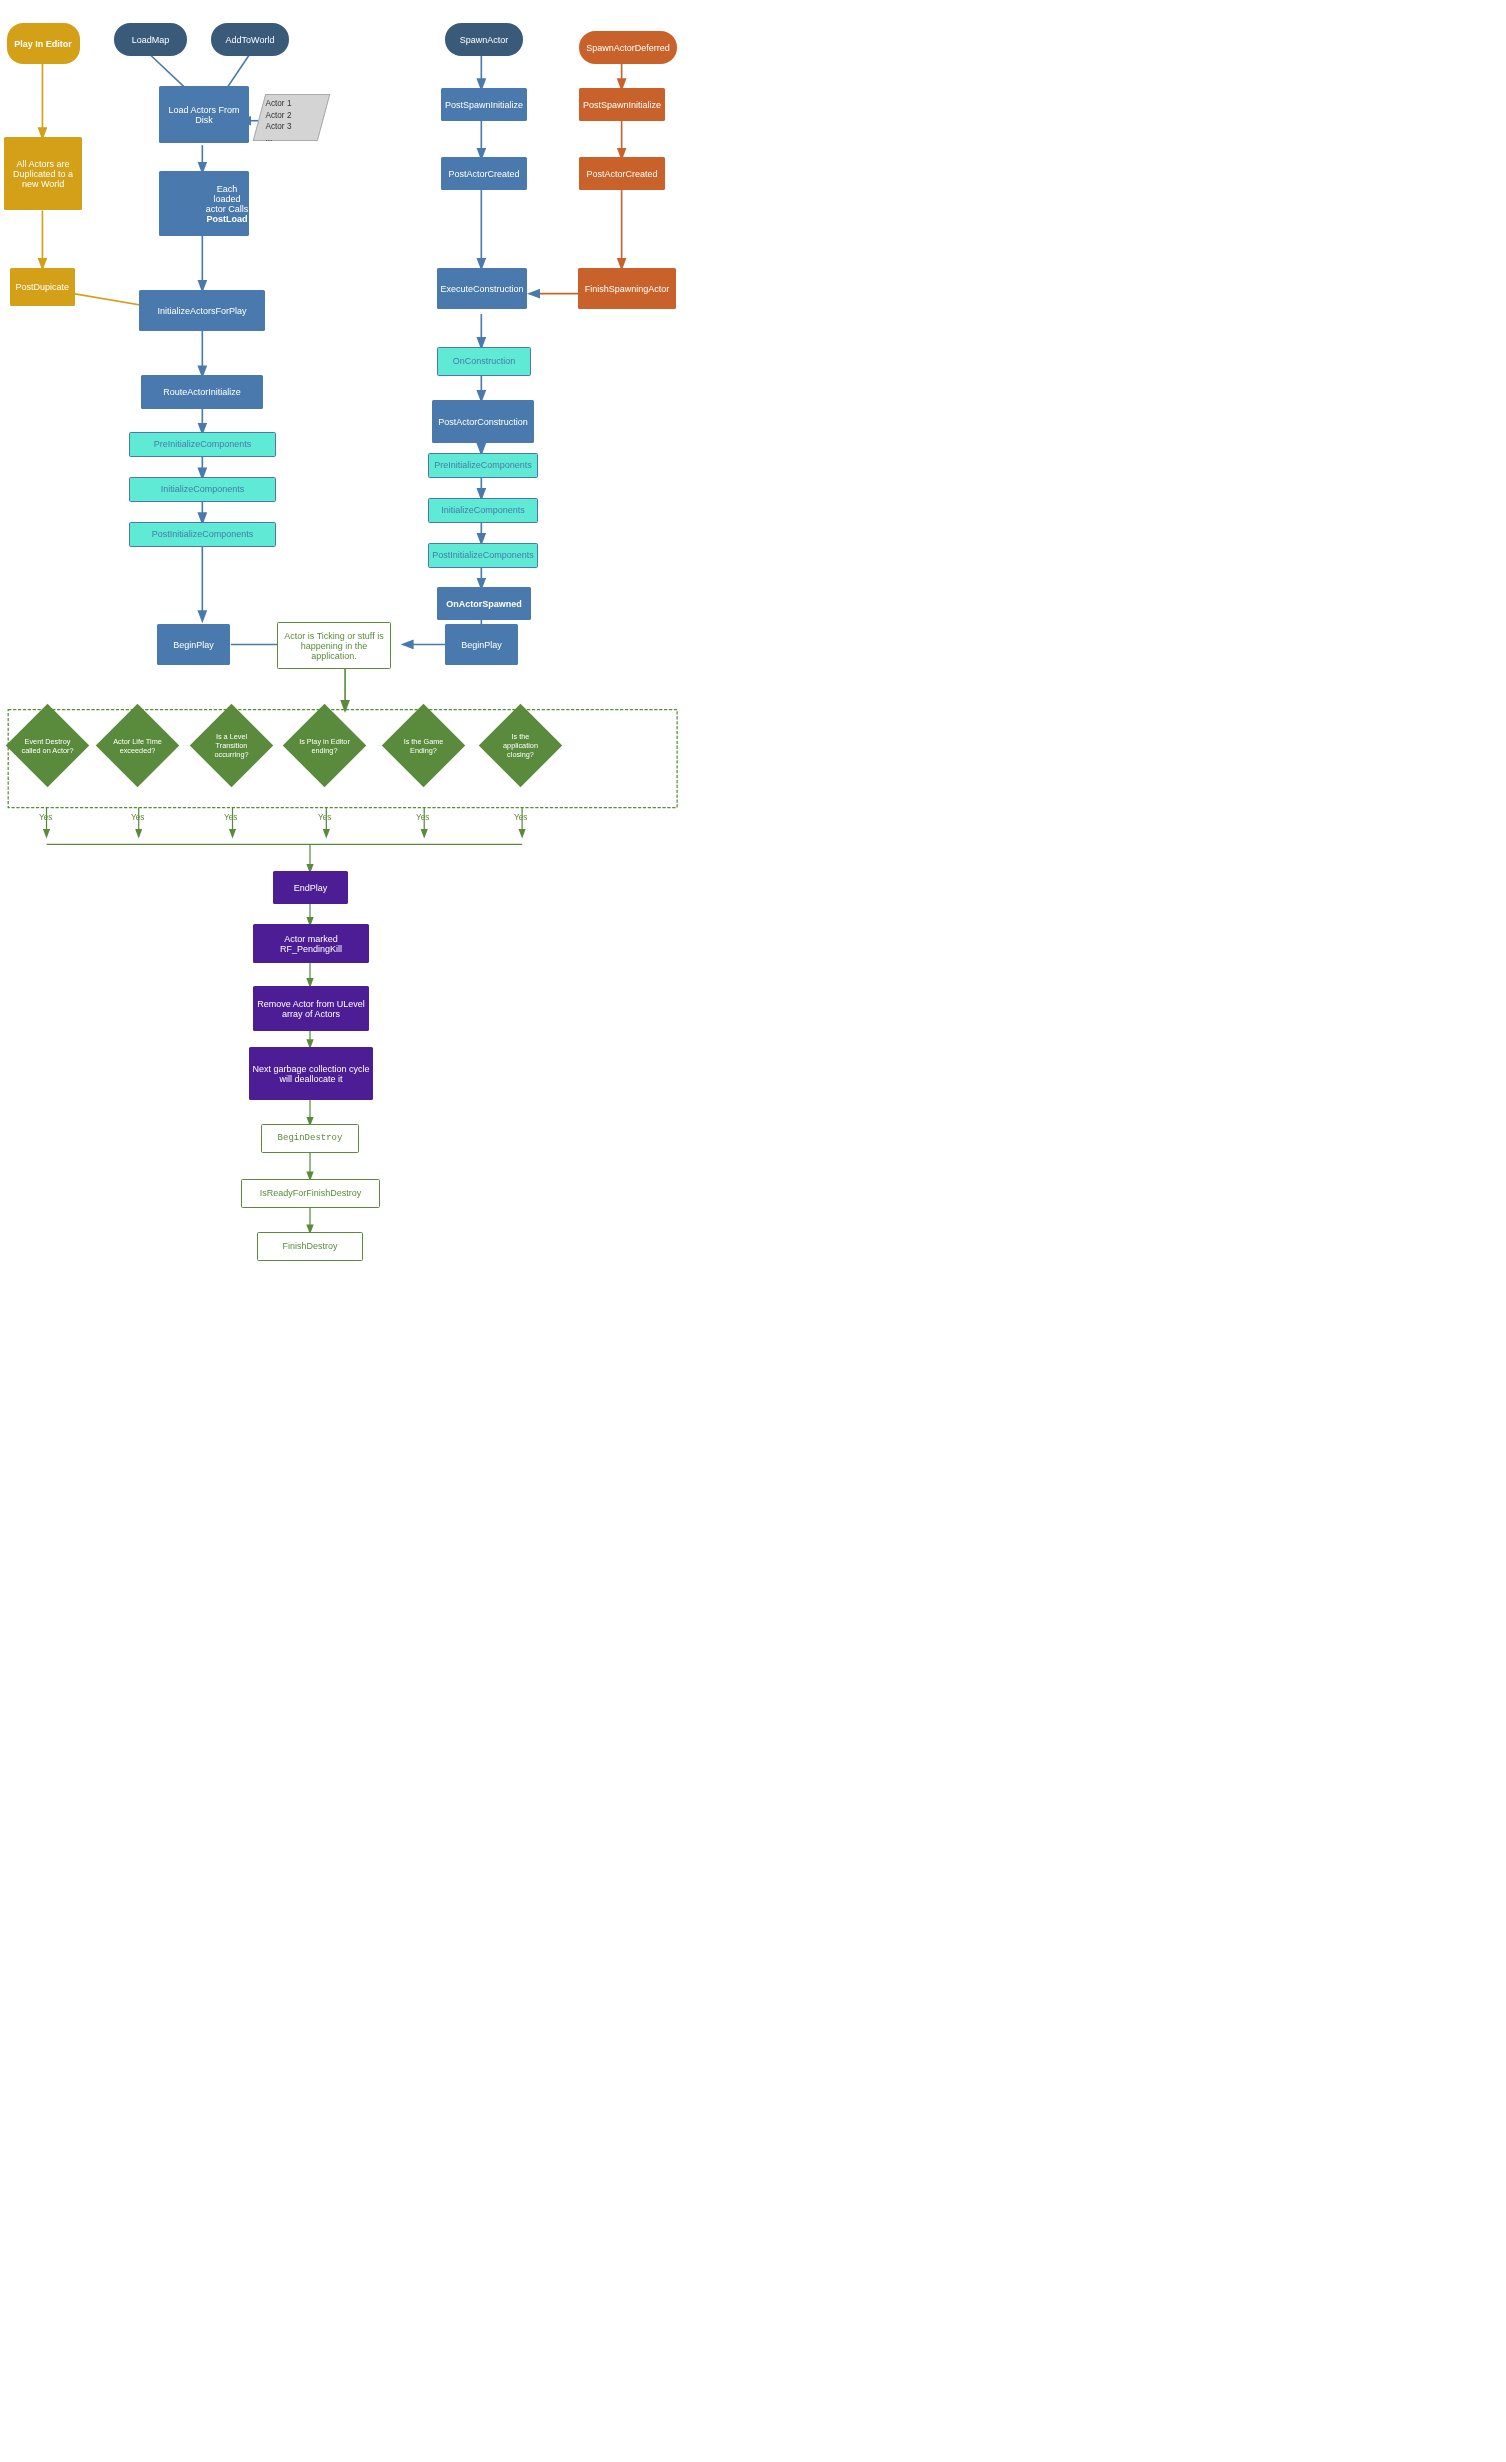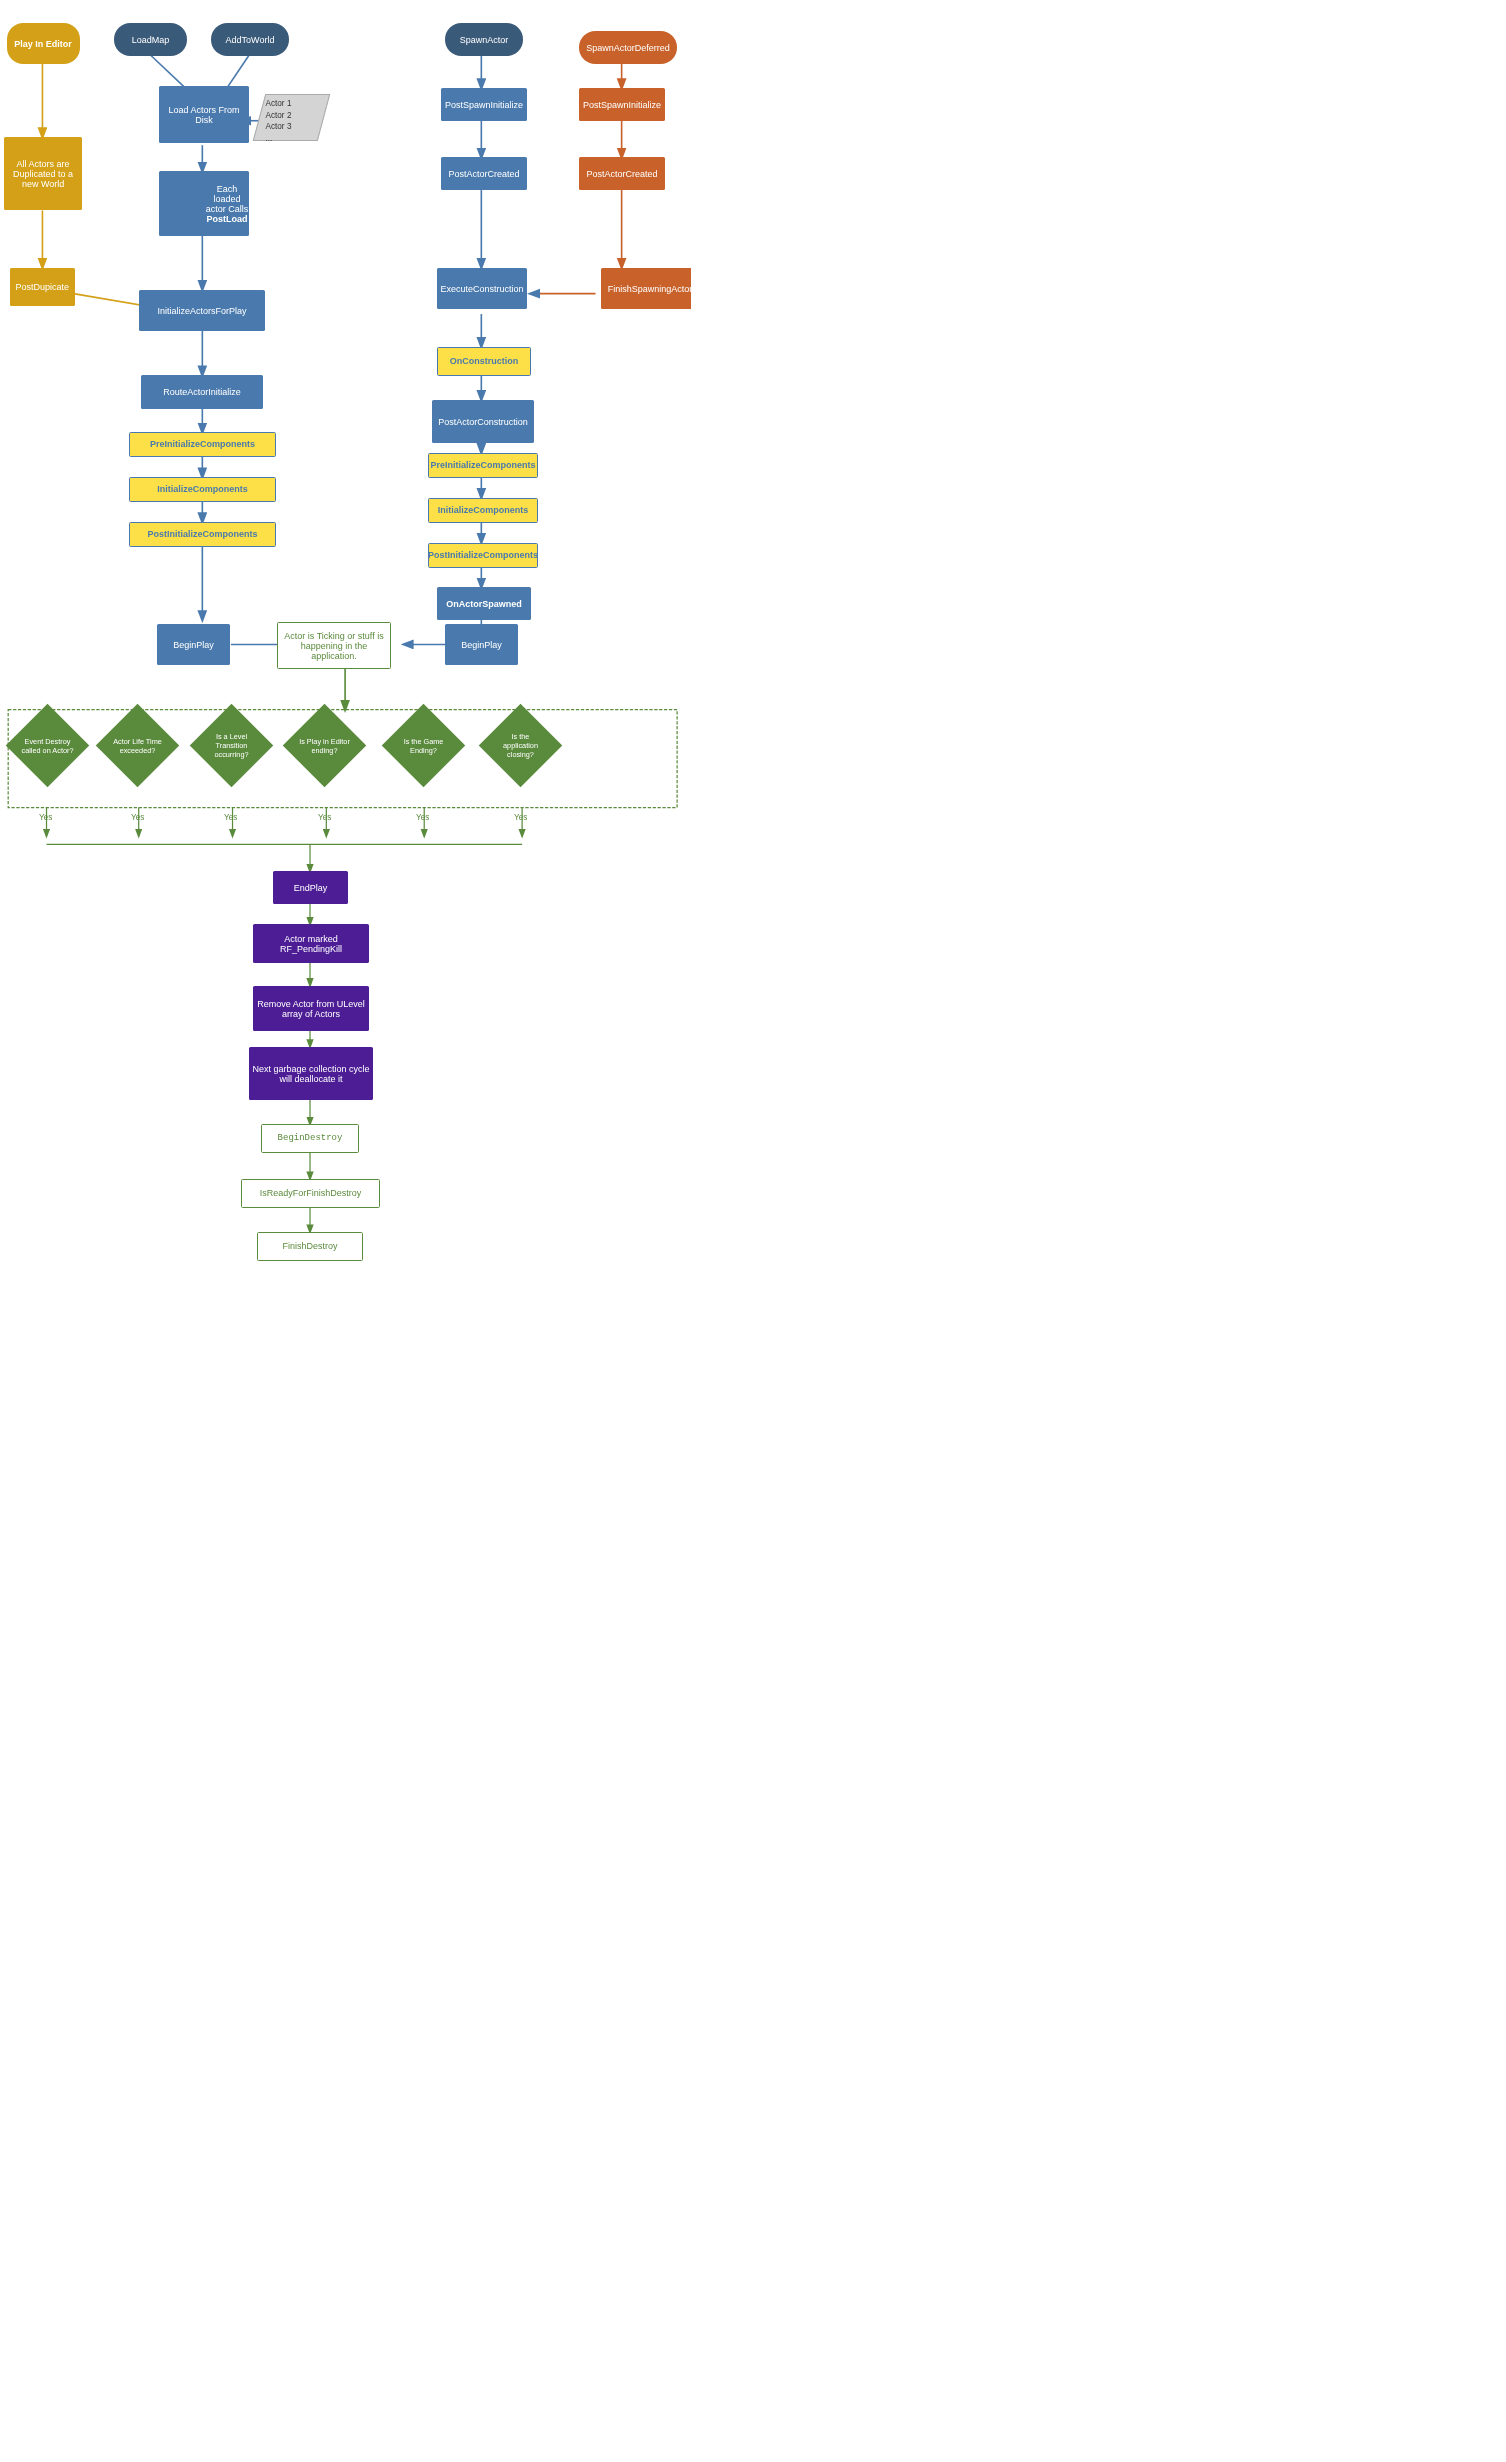--- a/index.html
+++ b/index.html
@@ -27,23 +27,22 @@
       font-weight: normal;
     }
     .node-rounded {
       border-radius: 16.3px;
     }
     .node-rect {
       border-radius: 1.6px;
     }
     .node-outline {
       border: 1.6px solid #4a7aad;
-      background: #fde047;
+      background: #5eead4;
       color: #4a7aad;
-      font-weight: bold;
     }
     .node-blue {
       background: #4a7aad;
       color: #fff;
     }
     .node-gold {
       background: #d4a017;
       color: #fff;
     }
     .node-orange {
@@ -271,21 +270,21 @@
   </div>
 
   <div class="node node-rect node-orange" style="left:579px; top:157px; width:86px; height:33px;">
     <span>PostActorCreated</span>
   </div>
 
   <div class="node node-rect node-blue" style="left:441px; top:268px; width:90px; height:41px; left:437px;">
     <span>ExecuteConstruction</span>
   </div>
 
-  <div class="node node-rect node-orange" style="left:578px; top:268px; width:98px; height:41px;margin-left:23px;">
+  <div class="node node-rect node-orange" style="left:578px; top:268px; width:98px; height:41px;">
     <span>FinishSpawningActor</span>
   </div>
 
   <div class="node node-rect node-outline" style="left:437px; top:347px; width:94px; height:28.6px;">
     <span>OnConstruction</span>
   </div>
 
   <div class="node node-rect node-blue" style="left:141px; top:375px; width:122px; height:34px;">
     <span>RouteActorInitialize</span>
   </div>

